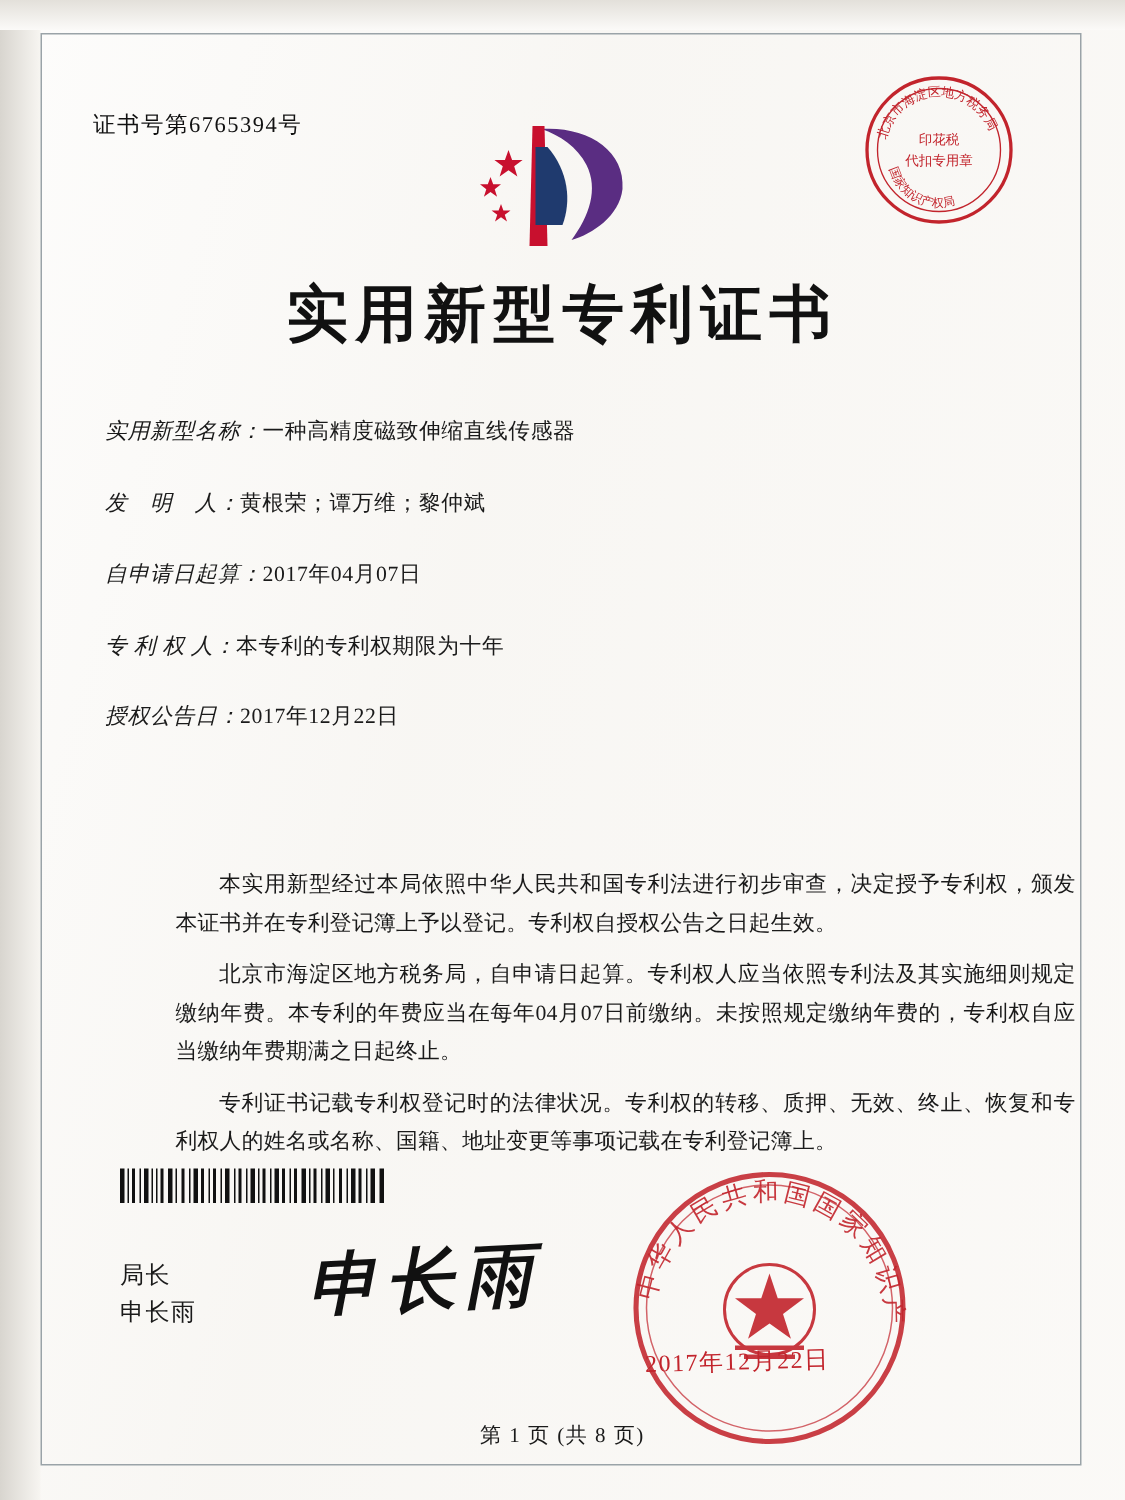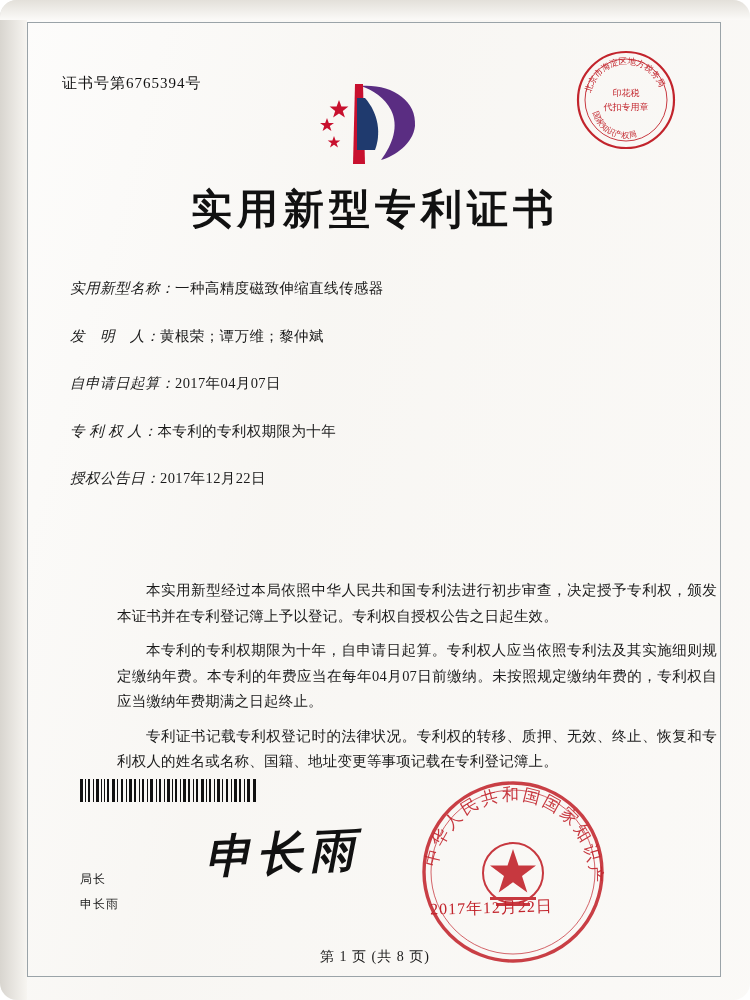--- a/index.html
+++ b/index.html
@@ -15,21 +15,20 @@
     overflow: hidden;
   }
   .page {
     position: relative;
     width: 750px;
     height: 1000px;
     background: #fbfaf8;
     background-image:
       linear-gradient(105deg, rgba(255,255,255,0.5) 0%, rgba(246,244,240,0.6) 40%, rgba(250,248,245,0.4) 100%);
     overflow: hidden;
-    border-radius: 17px;
   }
   
   .sheet-border {
     position: absolute;
     left: 27px;
     top: 22px;
     width: 694px;
     height: 955px;
     border: 1px solid #9aa3a8;
     box-sizing: border-box;
@@ -146,24 +145,23 @@
     top: 0;
     height: 23px;
     background: #111;
   }
 
   
   .sig-label {
     position: absolute;
     left: 80px;
     top: 838px;
-    font-size: 12px;
+    font-size: 16px;
     line-height: 25px;
     letter-spacing: 1px;
-    margin-top: 29px;
   }
   .sig-hand {
     position: absolute;
     left: 205px;
     top: 823px;
     font-size: 46px;
     font-family: "DejaVu Serif", serif;
     font-style: italic;
     font-weight: bold;
     letter-spacing: 6px;
@@ -262,21 +260,21 @@
     <div class="field-row">
       <span class="field-label">专 利 权 人：</span><span class="field-value">本专利的专利权期限为十年</span>
     </div>
     <div class="field-row">
       <span class="field-label">授权公告日：</span><span class="field-value">2017年12月22日</span>
     </div>
   </div>
 
   <div class="paragraphs">
     <p>本实用新型经过本局依照中华人民共和国专利法进行初步审查，决定授予专利权，颁发本证书并在专利登记簿上予以登记。专利权自授权公告之日起生效。</p>
-    <p>本专利的专利权期限为十年，自申请日起算。专利权人应当依照专利法及其实施细则规定缴纳年费。本专利的年费应当在每年04月07日前缴纳。未按照规定缴纳年费的，专利权自应当缴纳年费期满之日起终止。</p>
+    <p>北京市海淀区地方税务局，自申请日起算。专利权人应当依照专利法及其实施细则规定缴纳年费。本专利的年费应当在每年04月07日前缴纳。未按照规定缴纳年费的，专利权自应当缴纳年费期满之日起终止。</p>
     <p>专利证书记载专利权登记时的法律状况。专利权的转移、质押、无效、终止、恢复和专利权人的姓名或名称、国籍、地址变更等事项记载在专利登记簿上。</p>
   </div>
 
   <div class="barcode">
     <div class="bar" style="left:0px;width:3px"></div>
     <div class="bar" style="left:5px;width:1px"></div>
     <div class="bar" style="left:8px;width:2px"></div>
     <div class="bar" style="left:13px;width:1px"></div>
     <div class="bar" style="left:16px;width:3px"></div>
     <div class="bar" style="left:21px;width:1px"></div>

